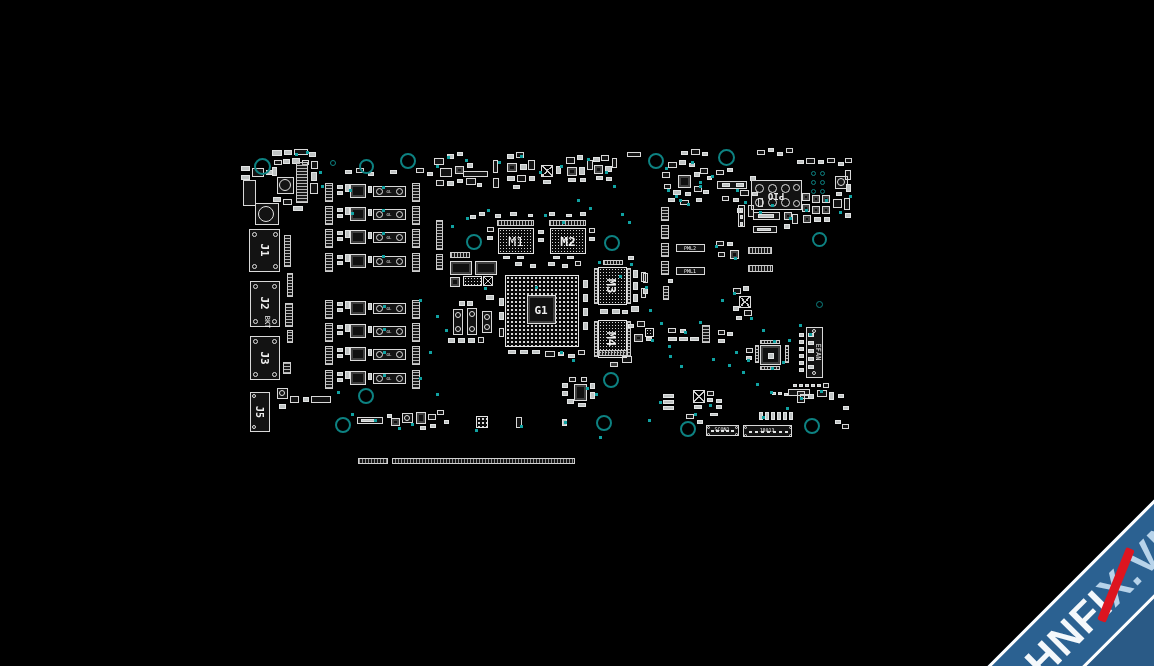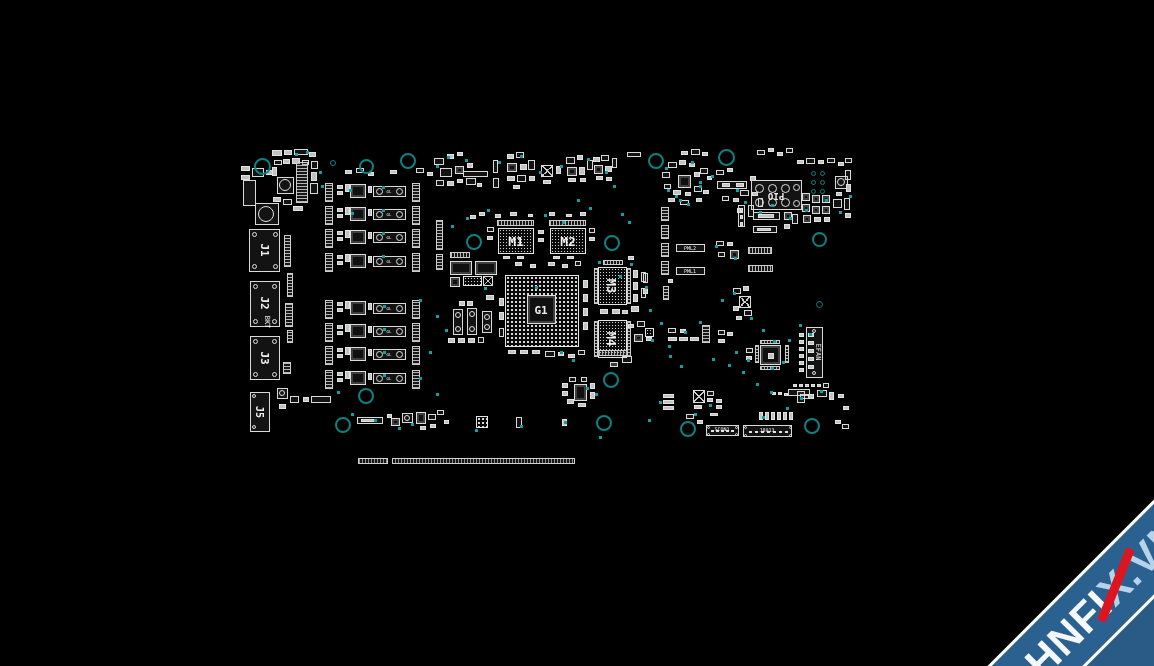--- a/index.html
+++ b/index.html
@@ -524,21 +524,21 @@
       <div class="p p-r" style="left: 373px; top: 373px; width: 33px; height: 11px;"></div>
       <div class="p p-c" style="left: 375.5px; top: 375px; width: 7px; height: 7px;"></div>
       <div class="p p-c" style="left: 395.5px; top: 375px; width: 7px; height: 7px;"></div>
       <div class="p p-t" style="left: 389px; top: 378.5px; font-size: 4px; transform: translate(-50%, -50%) rotate(0deg);">GL</div>
       <div class="p p-h" style="left: 412px; top: 370px; width: 8px; height: 19px; background-image: repeating-linear-gradient(0deg, rgb(181, 181, 181) 0px, rgb(181, 181, 181) 1px, transparent 1px, transparent 3px);"></div>
       <div class="p p-t" style="left: 264px; top: 250px; font-size: 11px; font-weight: bold; transform: translate(-50%, -50%) rotate(90deg);">J1</div>
       <div class="p p-t" style="left: 264px; top: 303px; font-size: 11px; font-weight: bold; transform: translate(-50%, -50%) rotate(90deg);">J2</div>
       <div class="p p-t" style="left: 266px; top: 322px; font-size: 7px; transform: translate(-50%, -50%) rotate(90deg);">BKT</div>
       <div class="p p-t" style="left: 264px; top: 358px; font-size: 11px; font-weight: bold; transform: translate(-50%, -50%) rotate(90deg);">J3</div>
       <div class="p p-t" style="left: 259px; top: 412px; font-size: 10px; font-weight: bold; transform: translate(-50%, -50%) rotate(90deg);">J5</div>
-      <div class="p p-t" style="left: 516px; top: 241px; font-size: 13px; font-weight: bold; transform: translate(-50%, -50%) rotate(0deg);">M1</div>
+      <div class="p p-t" style="left: 516px; top: 241px; font-size: 13px; font-weight: normal; transform: translate(-50%, -50%) rotate(0deg);">M1</div>
       <div class="p p-t" style="left: 568px; top: 241px; font-size: 13px; font-weight: bold; transform: translate(-50%, -50%) rotate(0deg);">M2</div>
       <div class="p p-t" style="left: 541px; top: 310px; font-size: 11px; font-weight: bold; transform: translate(-50%, -50%) rotate(0deg);">G1</div>
       <div class="p p-t" style="left: 611px; top: 286px; font-size: 12px; font-weight: bold; transform: translate(-50%, -50%) rotate(90deg);">M3</div>
       <div class="p p-t" style="left: 611px; top: 339px; font-size: 12px; font-weight: bold; transform: translate(-50%, -50%) rotate(90deg);">M4</div>
       <div class="p p-t" style="left: 776px; top: 195px; font-size: 9px; font-weight: bold; transform: translate(-50%, -50%) rotate(180deg);">PIO</div>
       <div class="p p-t" style="left: 690px; top: 248px; font-size: 5px; transform: translate(-50%, -50%) rotate(0deg);">PML2</div>
       <div class="p p-t" style="left: 690px; top: 271px; font-size: 5px; transform: translate(-50%, -50%) rotate(0deg);">PML1</div>
       <div class="p p-t" style="left: 817px; top: 352px; font-size: 7px; transform: translate(-50%, -50%) rotate(90deg);">EFAN</div>
       <div class="p p-t" style="left: 722px; top: 429px; font-size: 5px; transform: translate(-50%, -50%) rotate(0deg);">SCON1</div>
       <div class="p p-t" style="left: 767px; top: 430px; font-size: 5px; transform: translate(-50%, -50%) rotate(0deg);">J8013</div>

